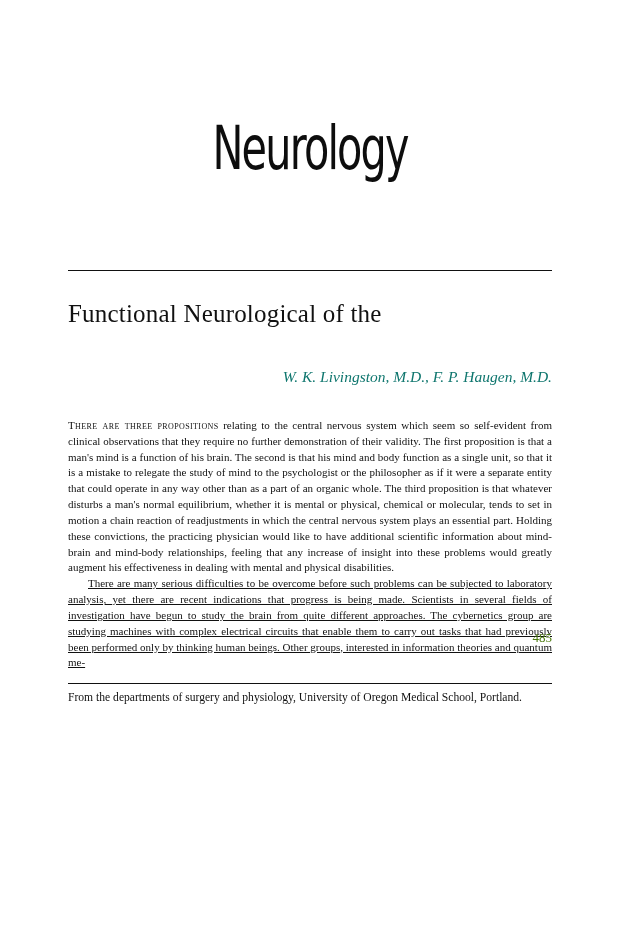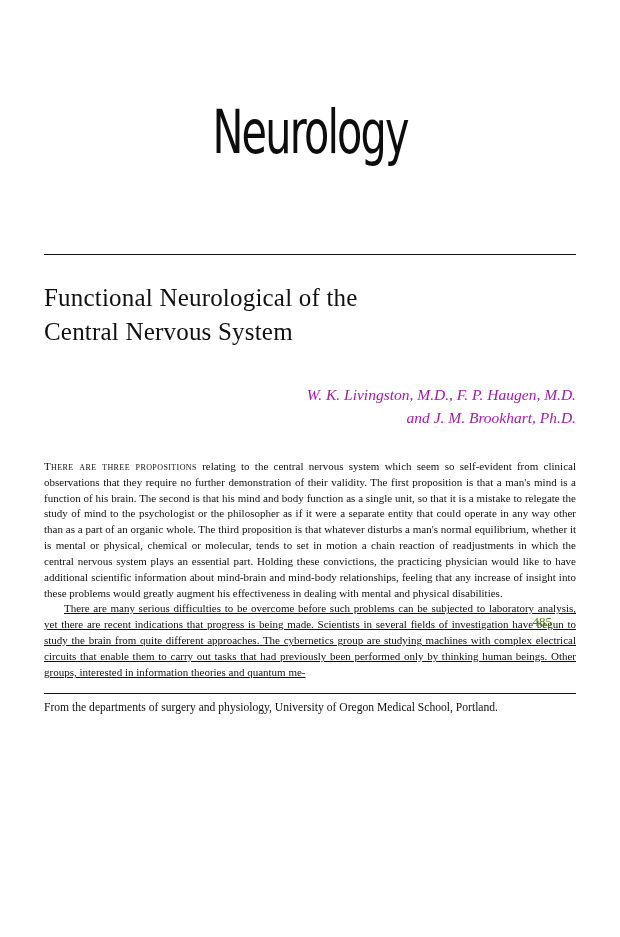--- a/index.html
+++ b/index.html
@@ -12,21 +12,22 @@
     background: #ffffff;
     font-family: "Liberation Serif", serif;
     color: #1a1a1a;
     overflow: hidden;
   }
   .page {
     position: relative;
     width: 620px;
     height: 696px;
     box-sizing: border-box;
-    padding: 0 44px;
+    padding: 0 68px;
+    margin-top: 16px;
   }
 
   
   .masthead {
     text-align: center;
     padding-top: 96px;
     height: 96px;
   }
   .masthead-title {
     font-family: "DejaVu Sans", sans-serif;
@@ -56,21 +57,21 @@
     color: #111;
   }
 
   
   .authors {
     margin-top: 34px;
     text-align: right;
     font-style: italic;
     font-size: 15.5px;
     line-height: 1.5;
-    color: #a21caf;
+    color: #0f766e;
   }
   .authors .line {
     display: block;
   }
 
   
   .body-text {
     margin-top: 30px;
     font-size: 11px;
     line-height: 1.44;
@@ -125,26 +126,24 @@
 <div class="page">
 
   <div class="masthead">
     <span class="masthead-title">Neurology</span>
   </div>
 
   <hr class="rule">
 
   <h1 class="article-title">
     <span>Functional Neurological of the</span><br>
-    <span>Central Nervous System</span>
   </h1>
 
   <div class="authors">
     <span class="line">W. K. Livingston, M.D., F. P. Haugen, M.D.</span>
-    <span class="line">and J. M. Brookhart, Ph.D.</span>
   </div>
 
   <div class="body-text">
     <p><span class="smallcaps">There are three propositions</span><span> relating to the central nervous system which seem so self-evident from clinical observations that they require no further demonstration of their validity. The first proposition is that a man's mind is a function of his brain. The second is that his mind and body function as a single unit, so that it is a mistake to relegate the study of mind to the psychologist or the philosopher as if it were a separate entity that could operate in any way other than as a part of an organic whole. The third proposition is that whatever disturbs a man's normal equilibrium, whether it is mental or physical, chemical or molecular, tends to set in motion a chain reaction of readjustments in which the central nervous system plays an essential part. Holding these convictions, the practicing physician would like to have additional scientific information about mind-brain and mind-body relationships, feeling that any increase of insight into these problems would greatly augment his effectiveness in dealing with mental and physical disabilities.</span></p>
     <p><span>There are many serious difficulties to be overcome before such problems can be subjected to laboratory analysis, yet there are recent indications that progress is being made. Scientists in several fields of investigation have begun to study the brain from quite different approaches. The cybernetics group are studying machines with complex electrical circuits that enable them to carry out tasks that had previously been performed only by thinking human beings. Other groups, interested in information theories and quantum me-</span></p>
   </div>
 
   <hr class="footnote-rule">
 
   <div class="footnotes">

